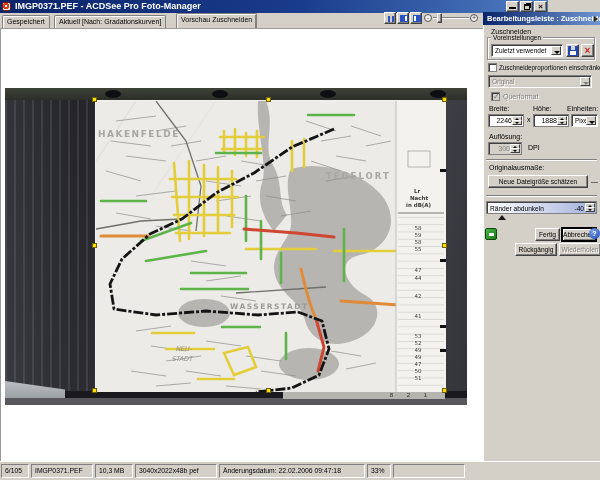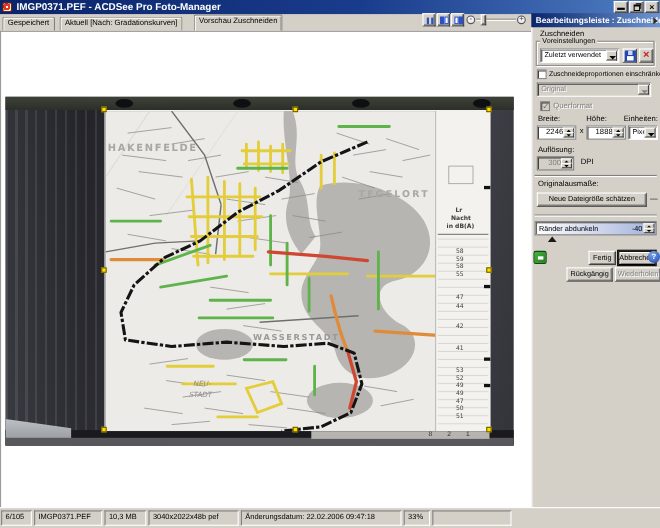--- a/index.html
+++ b/index.html
@@ -7,21 +7,21 @@
   body { font-family:"Liberation Sans", sans-serif; background:#d4d0c8; position:relative; overflow:hidden; }
   .abs { position:absolute; }
 
   
   .raised { background:#d4d0c8; border-top:1px solid #fff; border-left:1px solid #fff;
             border-right:1px solid #404040; border-bottom:1px solid #404040;
             box-shadow:inset -1px -1px 0 #808080; }
   .etched { border-top:1px solid #808080; border-bottom:1px solid #fff; height:2px; }
 
   
-  .titlebar { left:0; top:0; width:600px; height:13px;
+  .titlebar { left:0; top:0; width:548px; height:13px;
     background:linear-gradient(90deg,#0a246a 0%,#1a3c8c 55%,#4f7ec2 100%);
     color:#fff; font-size:9px; font-weight:bold; line-height:13px; }
   .titlebar .app-icon { position:absolute; left:2px; top:2px; width:9px; height:9px; border-radius:2px;
     background:radial-gradient(circle at 45% 45%, #fff 0 18%, #e03a1e 19% 60%, #f5f2ea 61%); border:1px solid #7a2010;}
   .titlebar .ttl { position:absolute; left:15px; top:0; white-space:nowrap; }
   .winbtn { position:absolute; top:1px; width:13px; height:11px; font-size:8px; line-height:9px;
     text-align:center; color:#000; font-weight:bold; }
   .winbtn .bar { position:absolute; left:2px; right:2px; bottom:2px; height:2px; background:#000; }
   .winbtn .sq  { position:absolute; left:3px; top:2px; width:6px; height:6px; border:1px solid #000; border-top-width:2px; background:#d4d0c8;}
   .winbtn .sq2 { position:absolute; left:5px; top:1px; width:5px; height:5px; border:1px solid #000; border-top-width:2px; background:#d4d0c8;}

